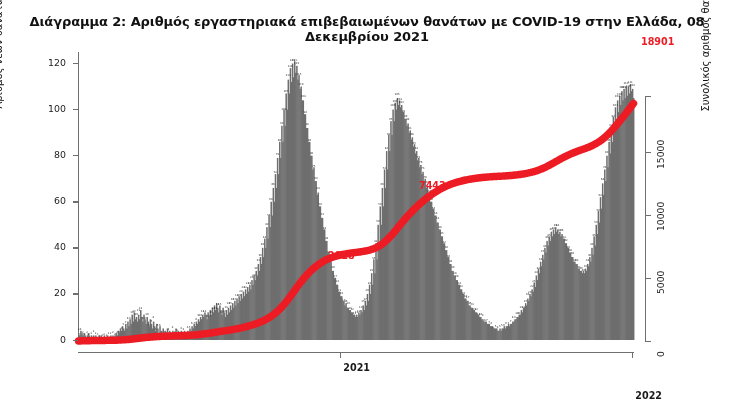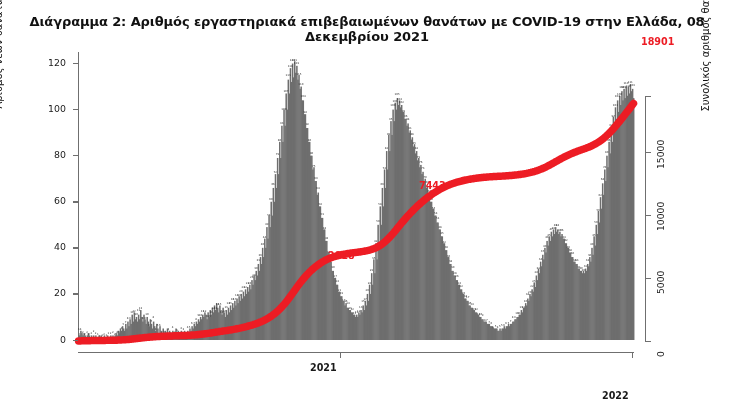--- a/index.html
+++ b/index.html
@@ -27,21 +27,21 @@
     position:absolute;right:0;width:34px;text-align:right;
     font-size:9.4px;color:#1a1a1a;
   }
   #ylabel-left{
     position:absolute;left:-7px;top:150px;width:200px;
     transform:rotate(-90deg);transform-origin:left top;
     font-size:10px;color:#111;text-align:center;
   }
 
   .xtick-mark{position:absolute;top:352px;width:1.3px;height:6px;background:#6f6f6f;}
-  .xtick-label{position:absolute;top:362px;width:60px;margin-left:-30px;text-align:left;
+  .xtick-label{position:absolute;top:362px;width:60px;margin-left:-30px;text-align:right;
     font-size:9.6px;color:#1a1a1a;font-weight:600;}
 
   
   #axis-right{
     position:absolute;left:645px;top:96px;width:1.3px;height:245px;background:#6f6f6f;
   }
   .r-cap{position:absolute;left:645px;width:6px;height:1.3px;background:#6f6f6f;}
   .rtick-mark{position:absolute;left:645px;width:6px;height:1.3px;background:#6f6f6f;}
   .rtick-label{
     position:absolute;left:655px;font-size:9.2px;color:#1a1a1a;

